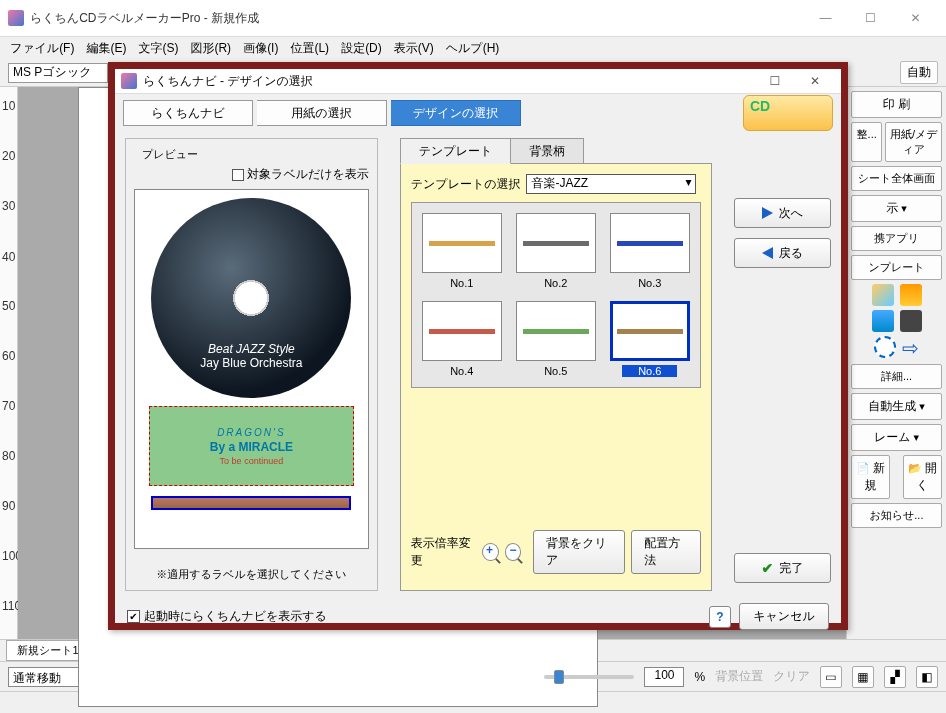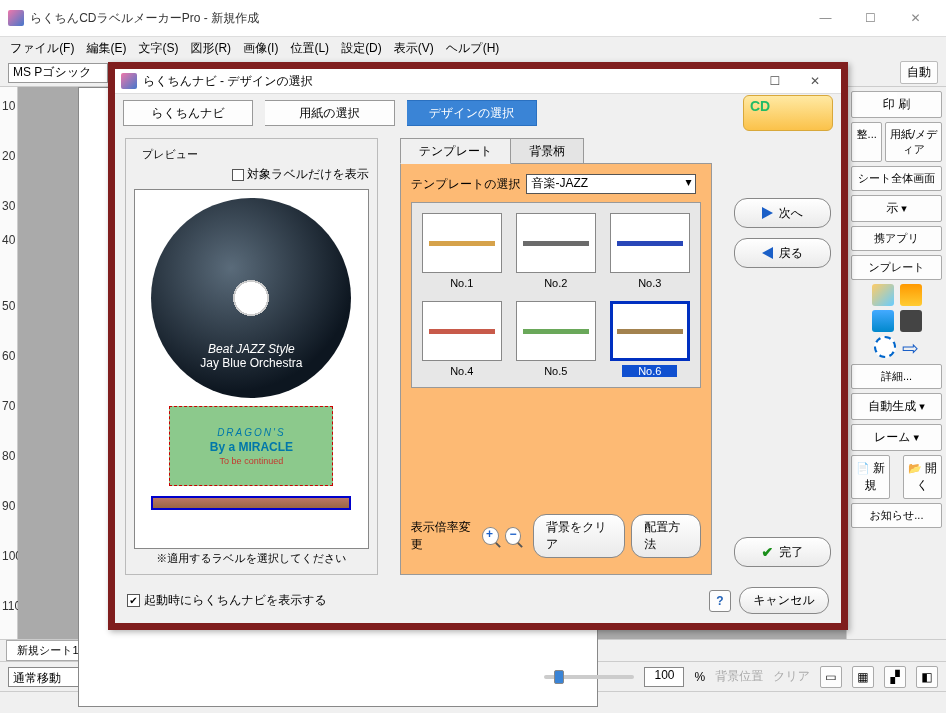--- a/index.html
+++ b/index.html
@@ -37,57 +37,57 @@
 .slider .thumb{position:absolute;width:10px;height:14px;background:#3a84d6;top:-5px;left:10px;border-radius:2px}
 .num-spin{width:40px;height:20px;border:1px solid #888;background:#fff;text-align:center}
 .icon-btn{width:22px;height:22px;border:1px solid #aaa;background:#fdfdfd;display:flex;align-items:center;justify-content:center;border-radius:2px;cursor:pointer}
 .status-bar{height:22px;background:#f0f0f0;border-top:1px solid #ccc}
 
 .dialog{position:absolute;left:108px;top:62px;width:740px;height:568px;background:#f0f0f0;border:7px solid #7f1d1d;box-shadow:2px 2px 6px rgba(0,0,0,.3);display:flex;flex-direction:column}
 .dialog .dlg-title{height:28px;background:#fff;display:flex;align-items:center;padding:0 6px;border-bottom:1px solid #ddd}
 .dialog .dlg-title .dlg-icon{width:16px;height:16px;background:linear-gradient(135deg,#e7a,#47c);border-radius:2px;margin-right:6px}
 .dialog .dlg-title .t{flex:1}
 .dialog .dlg-title .wb{width:40px;height:24px;display:flex;align-items:center;justify-content:center;color:#555}
-.dialog .wizard-tabs{height:38px;display:flex;align-items:center;padding:6px 8px;gap:12px;background:#f0f0f0}
+.dialog .wizard-tabs{height:38px;display:flex;align-items:center;padding:6px 8px;gap:4px;background:#f0f0f0}
 .wizard-tabs .wtab{width:130px;height:26px;border:1px solid #999;background:#fdfdfd;display:flex;align-items:center;justify-content:center;cursor:pointer}
 .wizard-tabs .wtab.active{background:#3a84d6;color:#fff;border-color:#2a70c0}
 .wizard-tabs .wtab + .wtab{border-left:none}
 .wizard-tabs .logo{margin-left:auto;width:90px;height:36px;background:linear-gradient(180deg,#ffe9a3,#fbc24a);border-radius:6px;border:1px solid #d8a83b;position:relative}
 .wizard-tabs .logo::after{content:"CD";position:absolute;left:6px;top:2px;font-weight:bold;font-size:14px;color:#2b6}
 .dlg-body{flex:1;display:flex;padding:6px 10px;gap:22px}
 .preview-pane{width:260px;display:flex;flex-direction:column}
 .fieldset{border:1px solid #bbb;padding:8px}
 .fieldset .legend{font-size:11px;margin:-14px 0 4px 4px;background:#f0f0f0;display:inline-block;padding:0 4px}
 .preview-top{display:flex;align-items:center;justify-content:flex-end;gap:4px}
 .preview-img{margin-top:6px;border:1px solid #888;background:#fff;height:360px;display:flex;flex-direction:column;align-items:center;padding:8px;gap:8px}
 .cd-disc{width:200px;height:200px;border-radius:50%;background:radial-gradient(circle at 50% 50%,#fff 0 16px,#ccc 16px 18px,transparent 18px),radial-gradient(circle at 40% 35%,#5a6b7a,#0d1620 70%);position:relative;display:flex;flex-direction:column;align-items:center;justify-content:flex-end;color:#fff;font-size:8px;padding-bottom:28px}
 .cd-disc .line1{font-style:italic}
-.case-label{width:164px;height:80px;background:#8cc98c;border:1px dashed #c00;display:flex;flex-direction:column;align-items:center;justify-content:center;color:#07a;gap:2px}
+.case-label{width:205px;height:80px;background:#8cc98c;border:1px dashed #c00;display:flex;flex-direction:column;align-items:center;justify-content:center;color:#07a;gap:2px}
 .case-label .l1{font-size:10px;letter-spacing:2px;font-style:italic}
 .case-label .l2{font-size:12px;font-weight:bold}
 .case-label .l3{font-size:9px;color:#c4382f}
 .spine{width:200px;height:14px;border:2px solid #00c;background:linear-gradient(#b76,#964);margin-top:2px}
-.preview-note{text-align:center;font-size:11px;margin-top:2px}
+.preview-note{text-align:center;font-size:11px;margin-top:18px}
 .template-pane{flex:1;display:flex;flex-direction:column}
 .subtabs{display:flex;border-bottom:1px solid #999;height:26px}
 .subtabs .stab{padding:4px 18px;border:1px solid #999;border-bottom:none;background:#e4e4e4;cursor:pointer;margin-right:-1px}
 .subtabs .stab.active{background:#f0f0f0;border-bottom:1px solid #f0f0f0;margin-bottom:-1px}
-.tpl-body{flex:1;border:1px solid #999;border-top:none;background:#fdba74;padding:10px;display:flex;flex-direction:column;gap:8px}
+.tpl-body{flex:1;border:1px solid #999;border-top:none;background:#fef9c3;padding:10px;display:flex;flex-direction:column;gap:8px}
 .tpl-sel-row{display:flex;align-items:center;gap:6px}
 .tpl-combo{flex:1;max-width:170px;height:20px;border:1px solid #555;background:#fff;padding:0 4px;display:flex;align-items:flex-start}
 .tpl-grid-wrap{border:1px solid #999;background:#e7e7e7;padding:10px}
 .tpl-grid{display:grid;grid-template-columns:repeat(3,1fr);gap:12px 14px}
 .tpl-item{display:flex;flex-direction:column;align-items:center;gap:4px}
 .thumb{width:80px;height:60px;background:#fff;border:1px solid #888;display:flex;align-items:center;justify-content:center}
 .thumb.selected{border:3px solid #0030c0}
 .thumb .stripe{width:66px;height:5px}
 .tpl-item .lbl{font-size:11px}
 .tpl-item .lbl.selblue{background:#1050d0;color:#fff;padding:0 16px}
 .tpl-footer{display:flex;align-items:center;gap:6px;padding:6px 0}
-.btn{border:1px solid #888;background:linear-gradient(#fff,#eaeaea);padding:4px 12px;border-radius:13px;cursor:pointer;display:flex;align-items:center;justify-content:center;gap:6px}
+.btn{border:1px solid #888;background:linear-gradient(#fff,#eaeaea);padding:4px 12px;border-radius:3px;cursor:pointer;display:flex;align-items:center;justify-content:center;gap:6px}
 .side-btns{width:100px;display:flex;flex-direction:column;gap:10px;padding-top:60px}
 .side-btns .btn{height:30px}
 .arrow-r{width:0;height:0;border-top:6px solid transparent;border-bottom:6px solid transparent;border-left:11px solid #1a5fc7}
 .arrow-l{width:0;height:0;border-top:6px solid transparent;border-bottom:6px solid transparent;border-right:11px solid #1a5fc7}
 .dlg-footer{display:flex;align-items:center;padding:6px 12px 10px;gap:8px}
 .dlg-footer .chk-start{display:flex;align-items:center;gap:4px;margin-right:auto}
 .dlg-footer .chk-start .box{width:13px;height:13px;border:1px solid #555;background:#fff;display:flex;align-items:center;justify-content:center;color:#000;font-size:10px}
 .help-ic{width:22px;height:22px;border:1px solid #888;border-radius:3px;display:flex;align-items:center;justify-content:center;background:#fdfdfd;color:#2363b8;font-weight:bold}
 .mag{width:18px;height:18px;border:1px solid #888;border-radius:50%;display:inline-block;position:relative;background:#fff}
 .mag::after{content:"";position:absolute;width:6px;height:2px;background:#555;bottom:-2px;right:-3px;transform:rotate(45deg)}
@@ -132,21 +132,21 @@
     <div class="font-combo"><span>MS Pゴシック</span></div>
     <div style="flex:1"></div>
     <span class="tb-btn">自動</span>
   </div>
 
   <div class="canvas-area">
     <div class="ruler-v">
       <span class="tick" style="top:12px">10</span>
       <span class="tick" style="top:62px">20</span>
       <span class="tick" style="top:112px">30</span>
-      <span class="tick" style="top:146px">40</span>
+      <span class="tick" style="top:163px">40</span>
       <span class="tick" style="top:212px">50</span>
       <span class="tick" style="top:262px">60</span>
       <span class="tick" style="top:312px">70</span>
       <span class="tick" style="top:362px">80</span>
       <span class="tick" style="top:412px">90</span>
       <span class="tick" style="top:462px">100</span>
       <span class="tick" style="top:512px">110</span>
     </div>
     <div class="canvas-body">
       <div class="canvas-white"></div>

